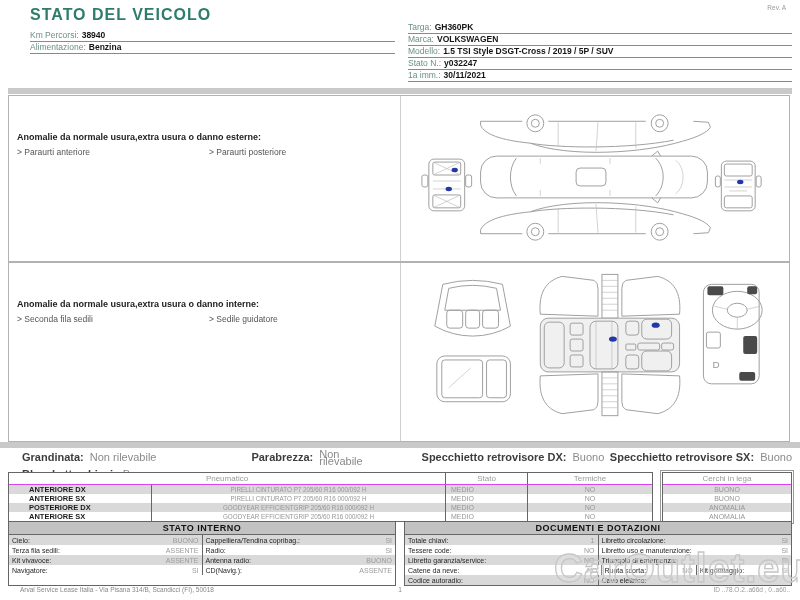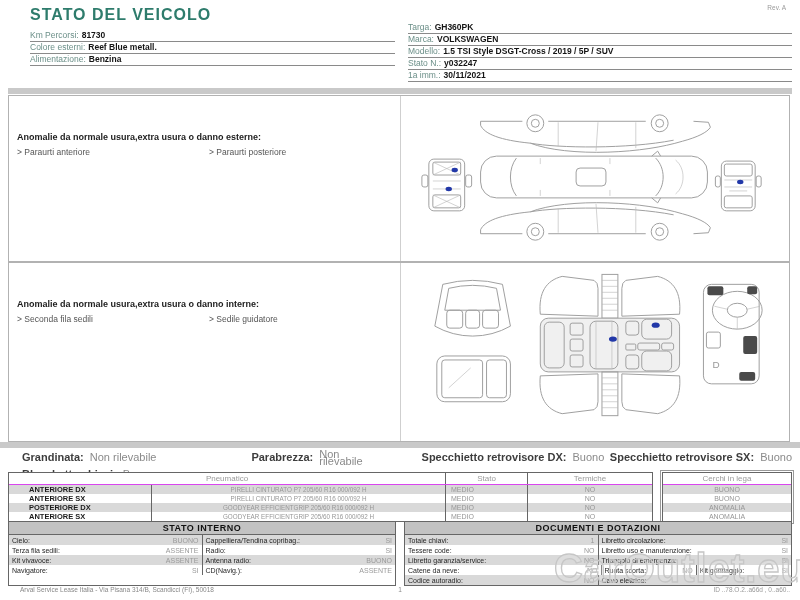--- a/index.html
+++ b/index.html
@@ -96,25 +96,21 @@
 <body>
 
 <div class="page">
 
   <div class="page-title">STATO DEL VEICOLO</div>
   <div class="rev">Rev. A</div>
 
   <div class="hfields hfields-left">
     <div class="hfield">
       <span class="lbl">Km Percorsi:</span>
-      <span class="val">81730</span>
-    </div>
-    <div class="hfield">
-      <span class="lbl">Colore esterni:</span>
-      <span class="val">Reef Blue metall.</span>
+      <span class="val">38940</span>
     </div>
     <div class="hfield">
       <span class="lbl">Alimentazione:</span>
       <span class="val">Benzina</span>
     </div>
   </div>
 
   <div class="hfields hfields-right">
     <div class="hfield">
       <span class="lbl">Targa:</span>

